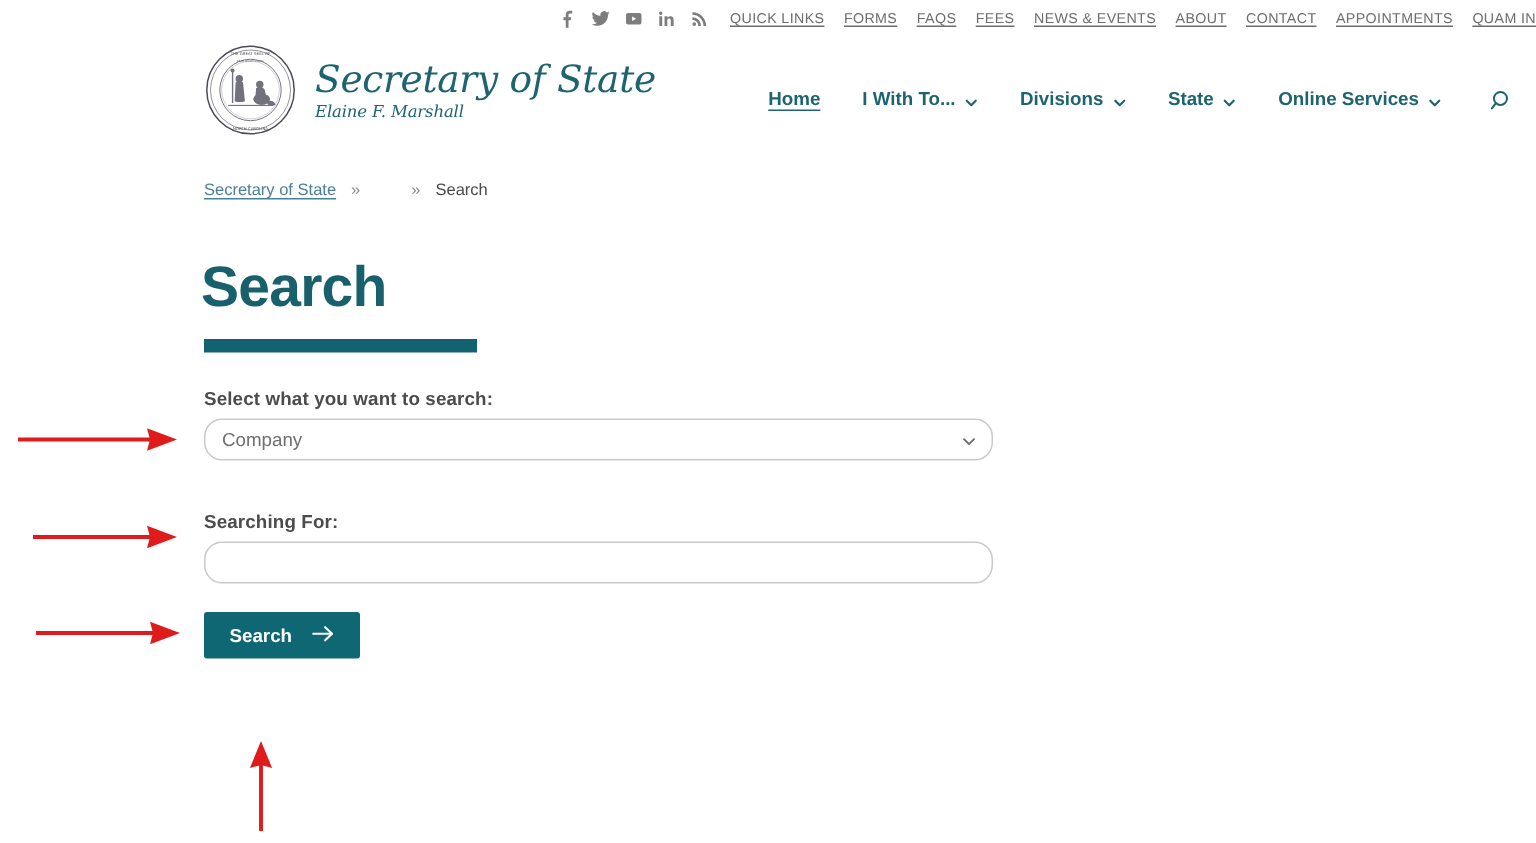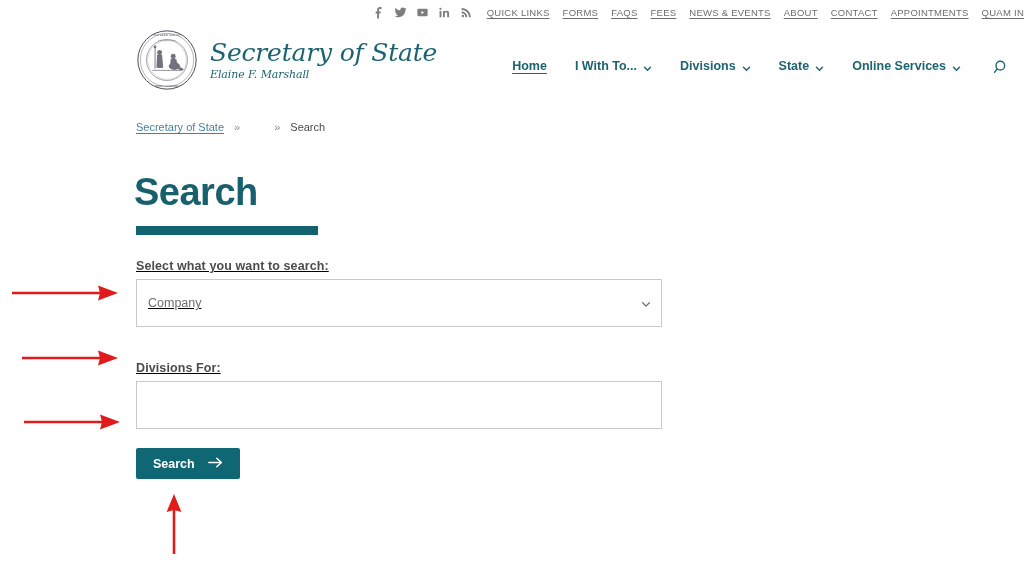--- a/index.html
+++ b/index.html
@@ -180,34 +180,34 @@
     background: #136271;
   }
 
   
   .form-area {
     position: absolute;
     left: 136px;
     top: 259px;
     width: 526px;
   }
-  .field-group { margin-bottom: 0; text-decoration: underline; }
+  .field-group { margin-bottom: 0; }
   .field-label {
     font-size: 12.5px;
     font-weight: bold;
     color: #4c4c4c;
     margin-bottom: 6px;
     letter-spacing: 0.1px;
   }
   .select-box,
   .text-box {
     width: 526px;
-    height: 48px;
+    height: 28px;
     border: 1px solid #c9c9c9;
-    border-radius: 0;
+    border-radius: 12px;
     background: #ffffff;
     display: flex;
     align-items: center;
     padding: 0 11px;
     font-size: 12.5px;
     color: #6f6f6f;
     position: relative;
     cursor: pointer;
   }
   .text-box { cursor: text; }
@@ -412,21 +412,21 @@
   </div>
 
   <div class="gap-a"></div>
 
   <div class="field-group">
   </div>
 
   <div class="gap-b"></div>
 
   <div class="field-group">
-    <div class="field-label">Divisions For:</div>
+    <div class="field-label">Searching For:</div>
     <div class="text-box">
       <span></span>
     </div>
   </div>
 
   <div class="gap-c"></div>
 
   <button class="search-button">
     <span>Search</span>
     <span>

